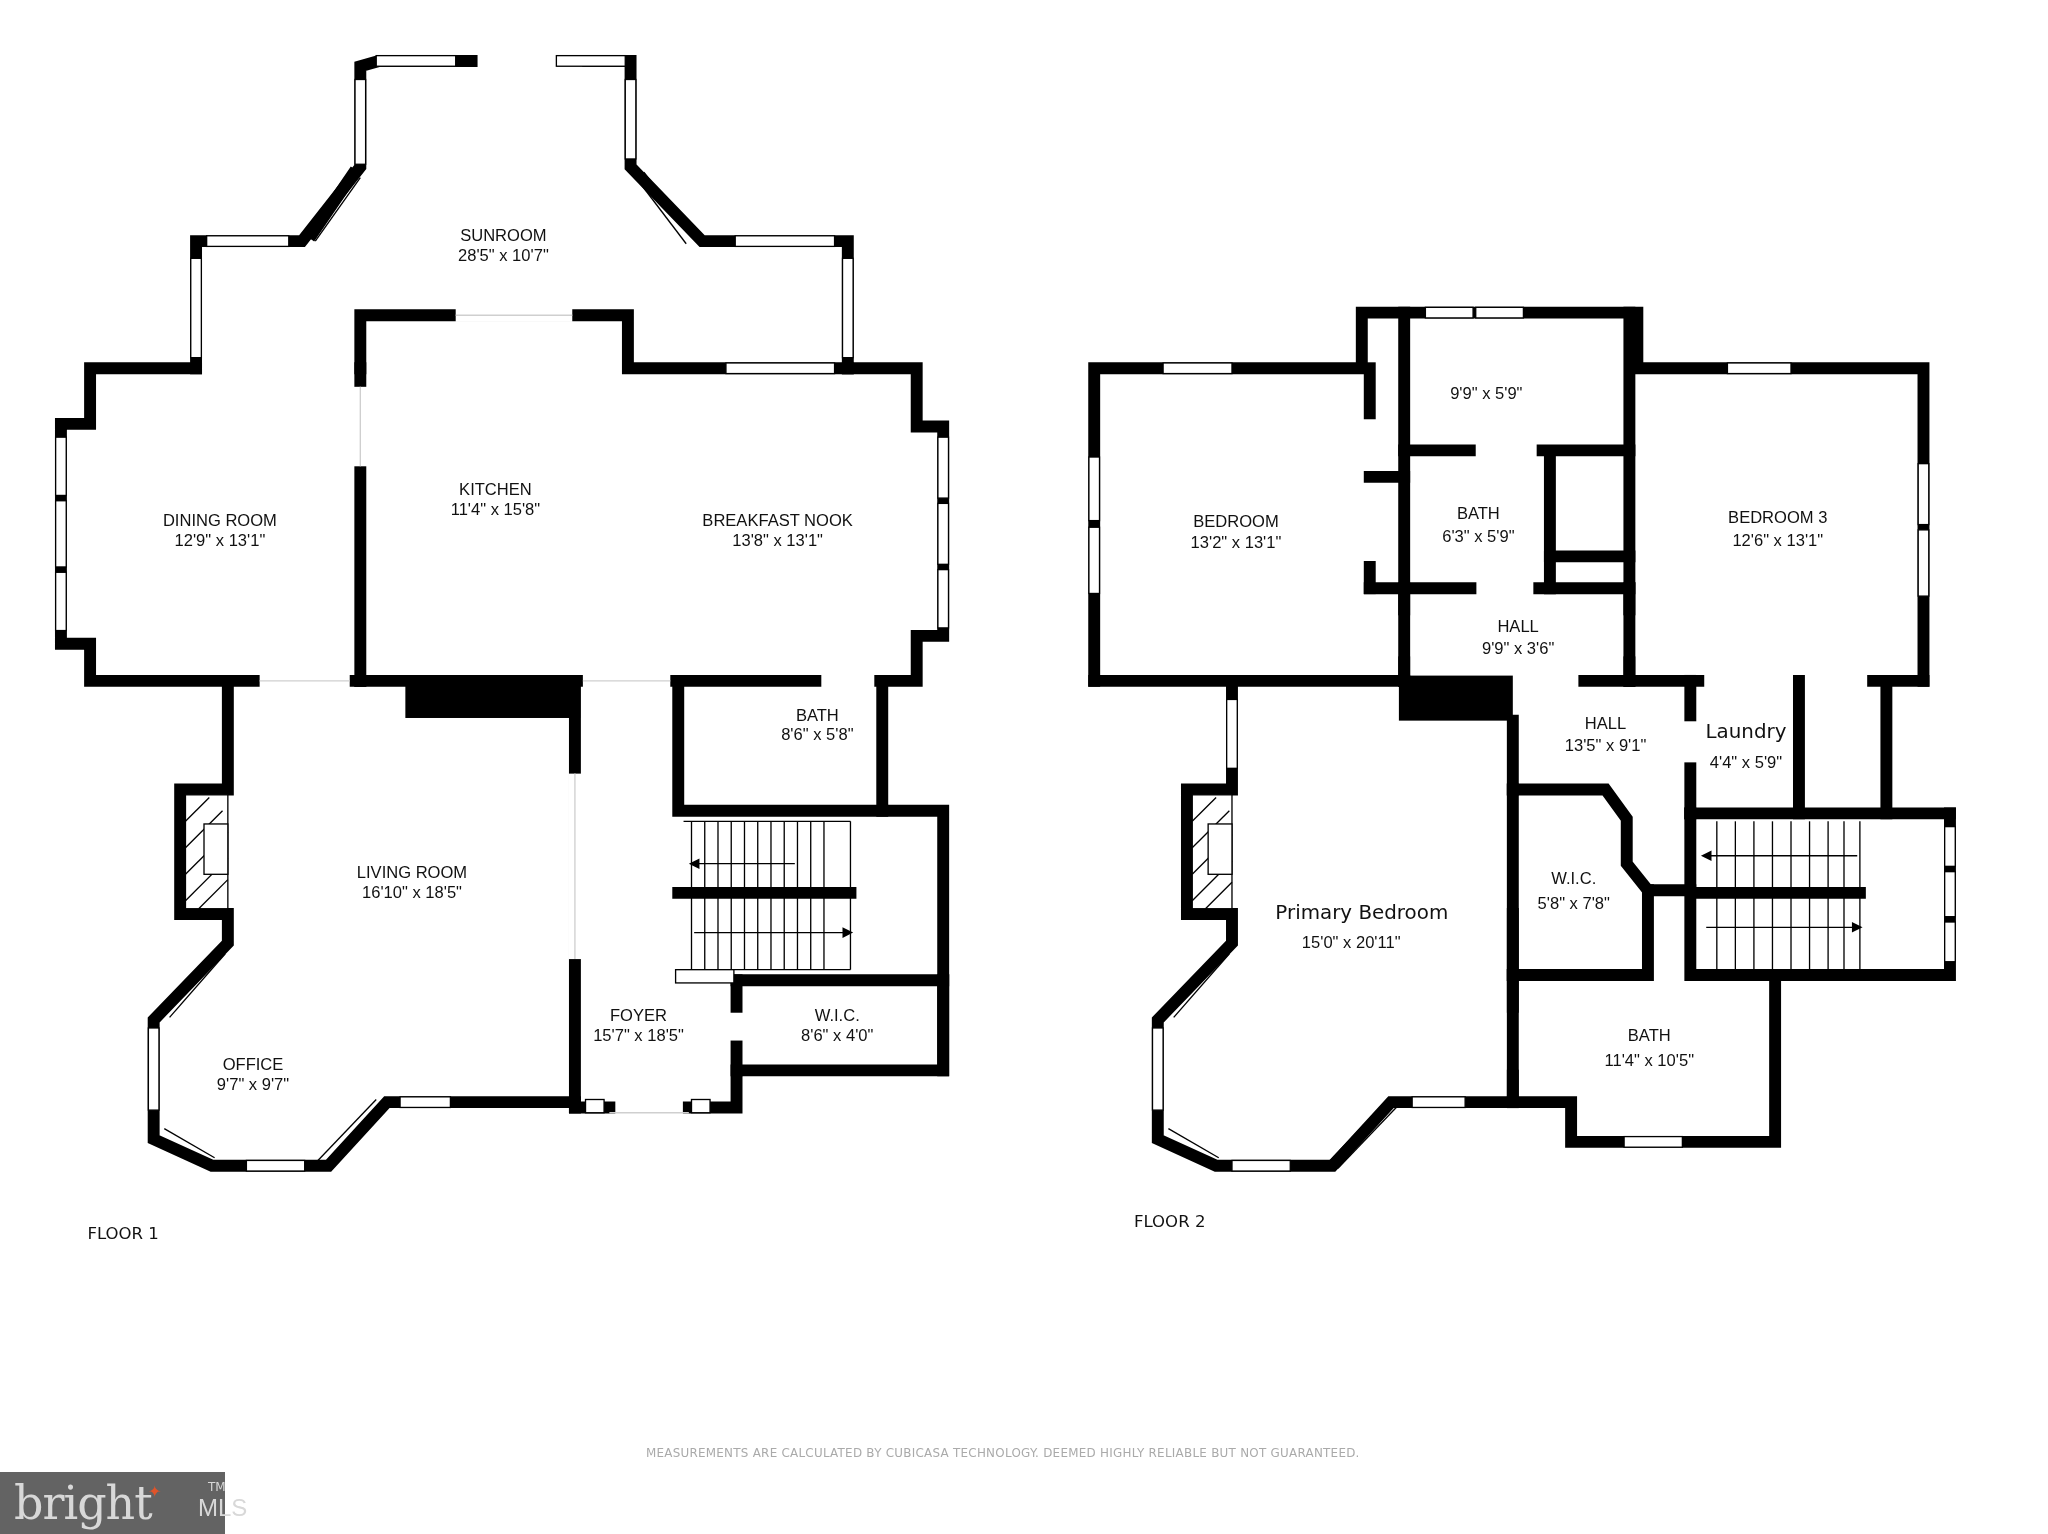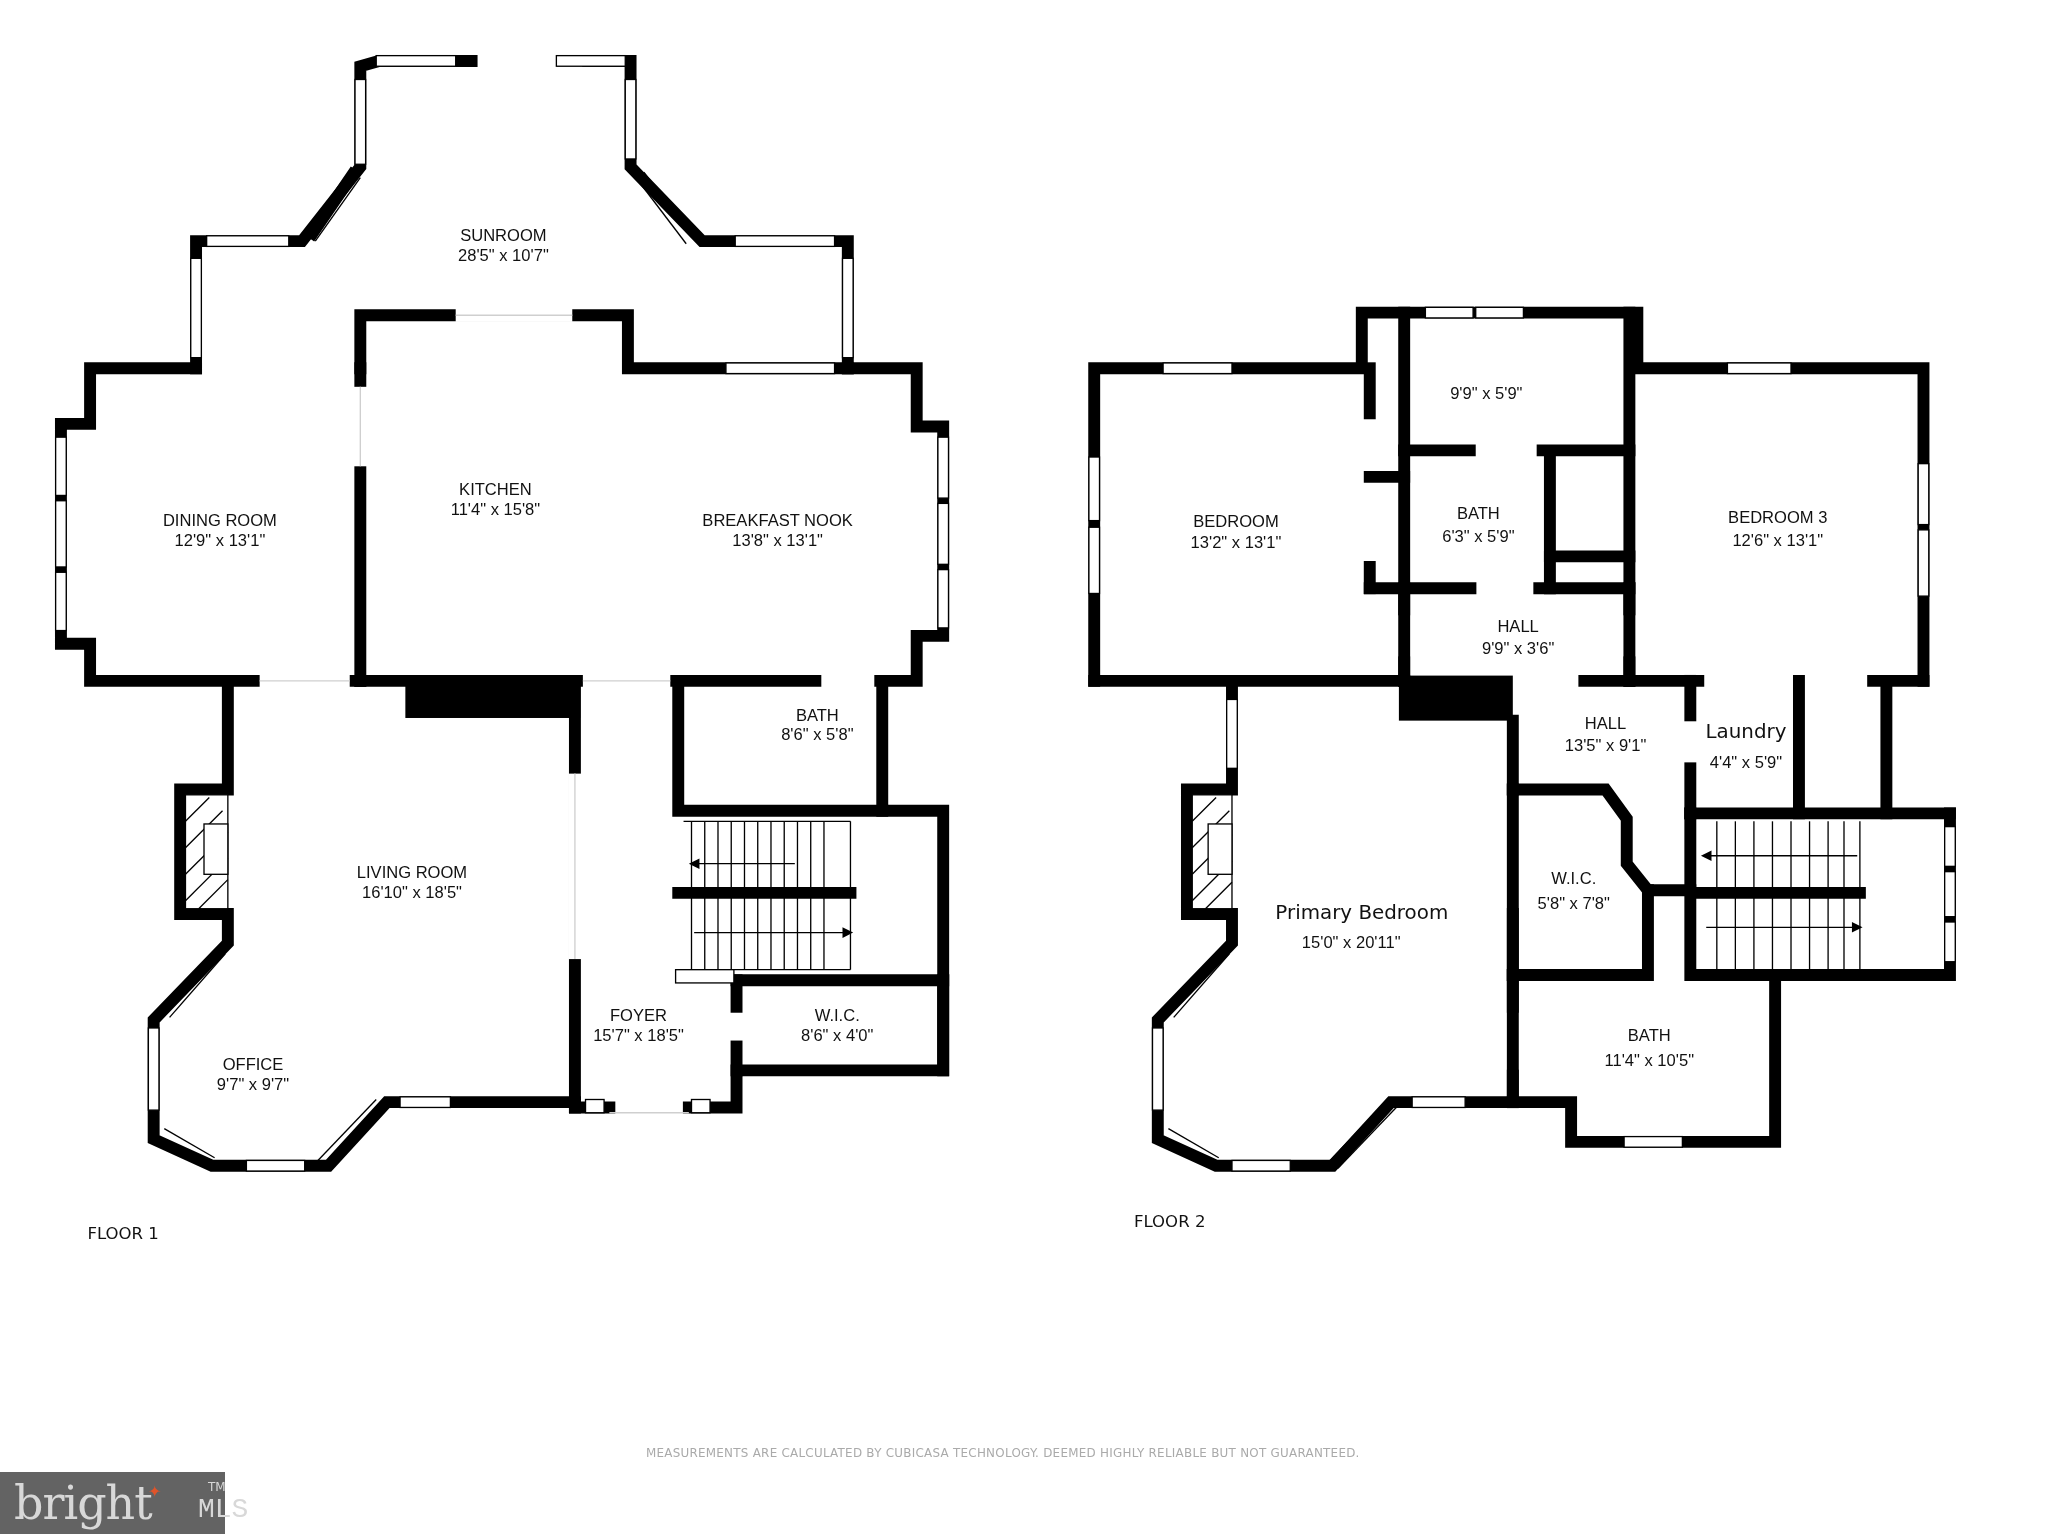--- a/index.html
+++ b/index.html
@@ -9,21 +9,21 @@
   .wl { stroke: #000; stroke-width: 9; fill: none; stroke-linecap: square; }
   .thin { stroke: #000; stroke-width: 1; fill: none; }
   .win { fill: #fff; stroke: #000; stroke-width: 1; }
   .door { stroke: #cfcfcf; stroke-width: 1; fill: none; }
   .lbl { font-family: "Liberation Sans", sans-serif; font-size: 12.5px; fill: #111; text-anchor: middle; }
   .lbl-lg { font-family: "DejaVu Sans", sans-serif; font-size: 15px; fill: #111; text-anchor: middle; }
   .floor { font-family: "DejaVu Sans", sans-serif; font-size: 12.5px; fill: #111; }
   .disc { font-family: "DejaVu Sans", sans-serif; font-size: 9px; fill: #aaaaaa; text-anchor: middle; letter-spacing: 0.2px; }
   .logo-box { position: absolute; left: 0; top: 1472px; width: 225px; height: 62px; background: #636363; }
   .logo-text { position: absolute; left: 14px; top: 4px; font-family: "DejaVu Serif", serif; font-size: 46px; color: #d8d8d8; letter-spacing: -1px; }
-  .logo-mls { position: absolute; left: 198px; top: 22px; font-family: Liberation Mono, monospace; font-size: 28px; color: #d8d8d8; }
+  .logo-mls { position: absolute; left: 198px; top: 22px; font-family: Liberation Sans, sans-serif; font-size: 24px; color: #d8d8d8; }
   .logo-star { position: absolute; left: 148px; top: 14px; width: 12px; height: 12px; color: #e0542a; font-size: 16px; line-height: 12px; }
   .logo-tm { position: absolute; left: 172px; top: 8px; font-size: 12px; color: #d8d8d8; font-family: "DejaVu Sans", sans-serif; margin-left: 36px; }
 </style>
 </head>
 <body>
 
 <svg id="plan" viewBox="0 0 1546 1158" preserveAspectRatio="none">
 
   <g>
 

